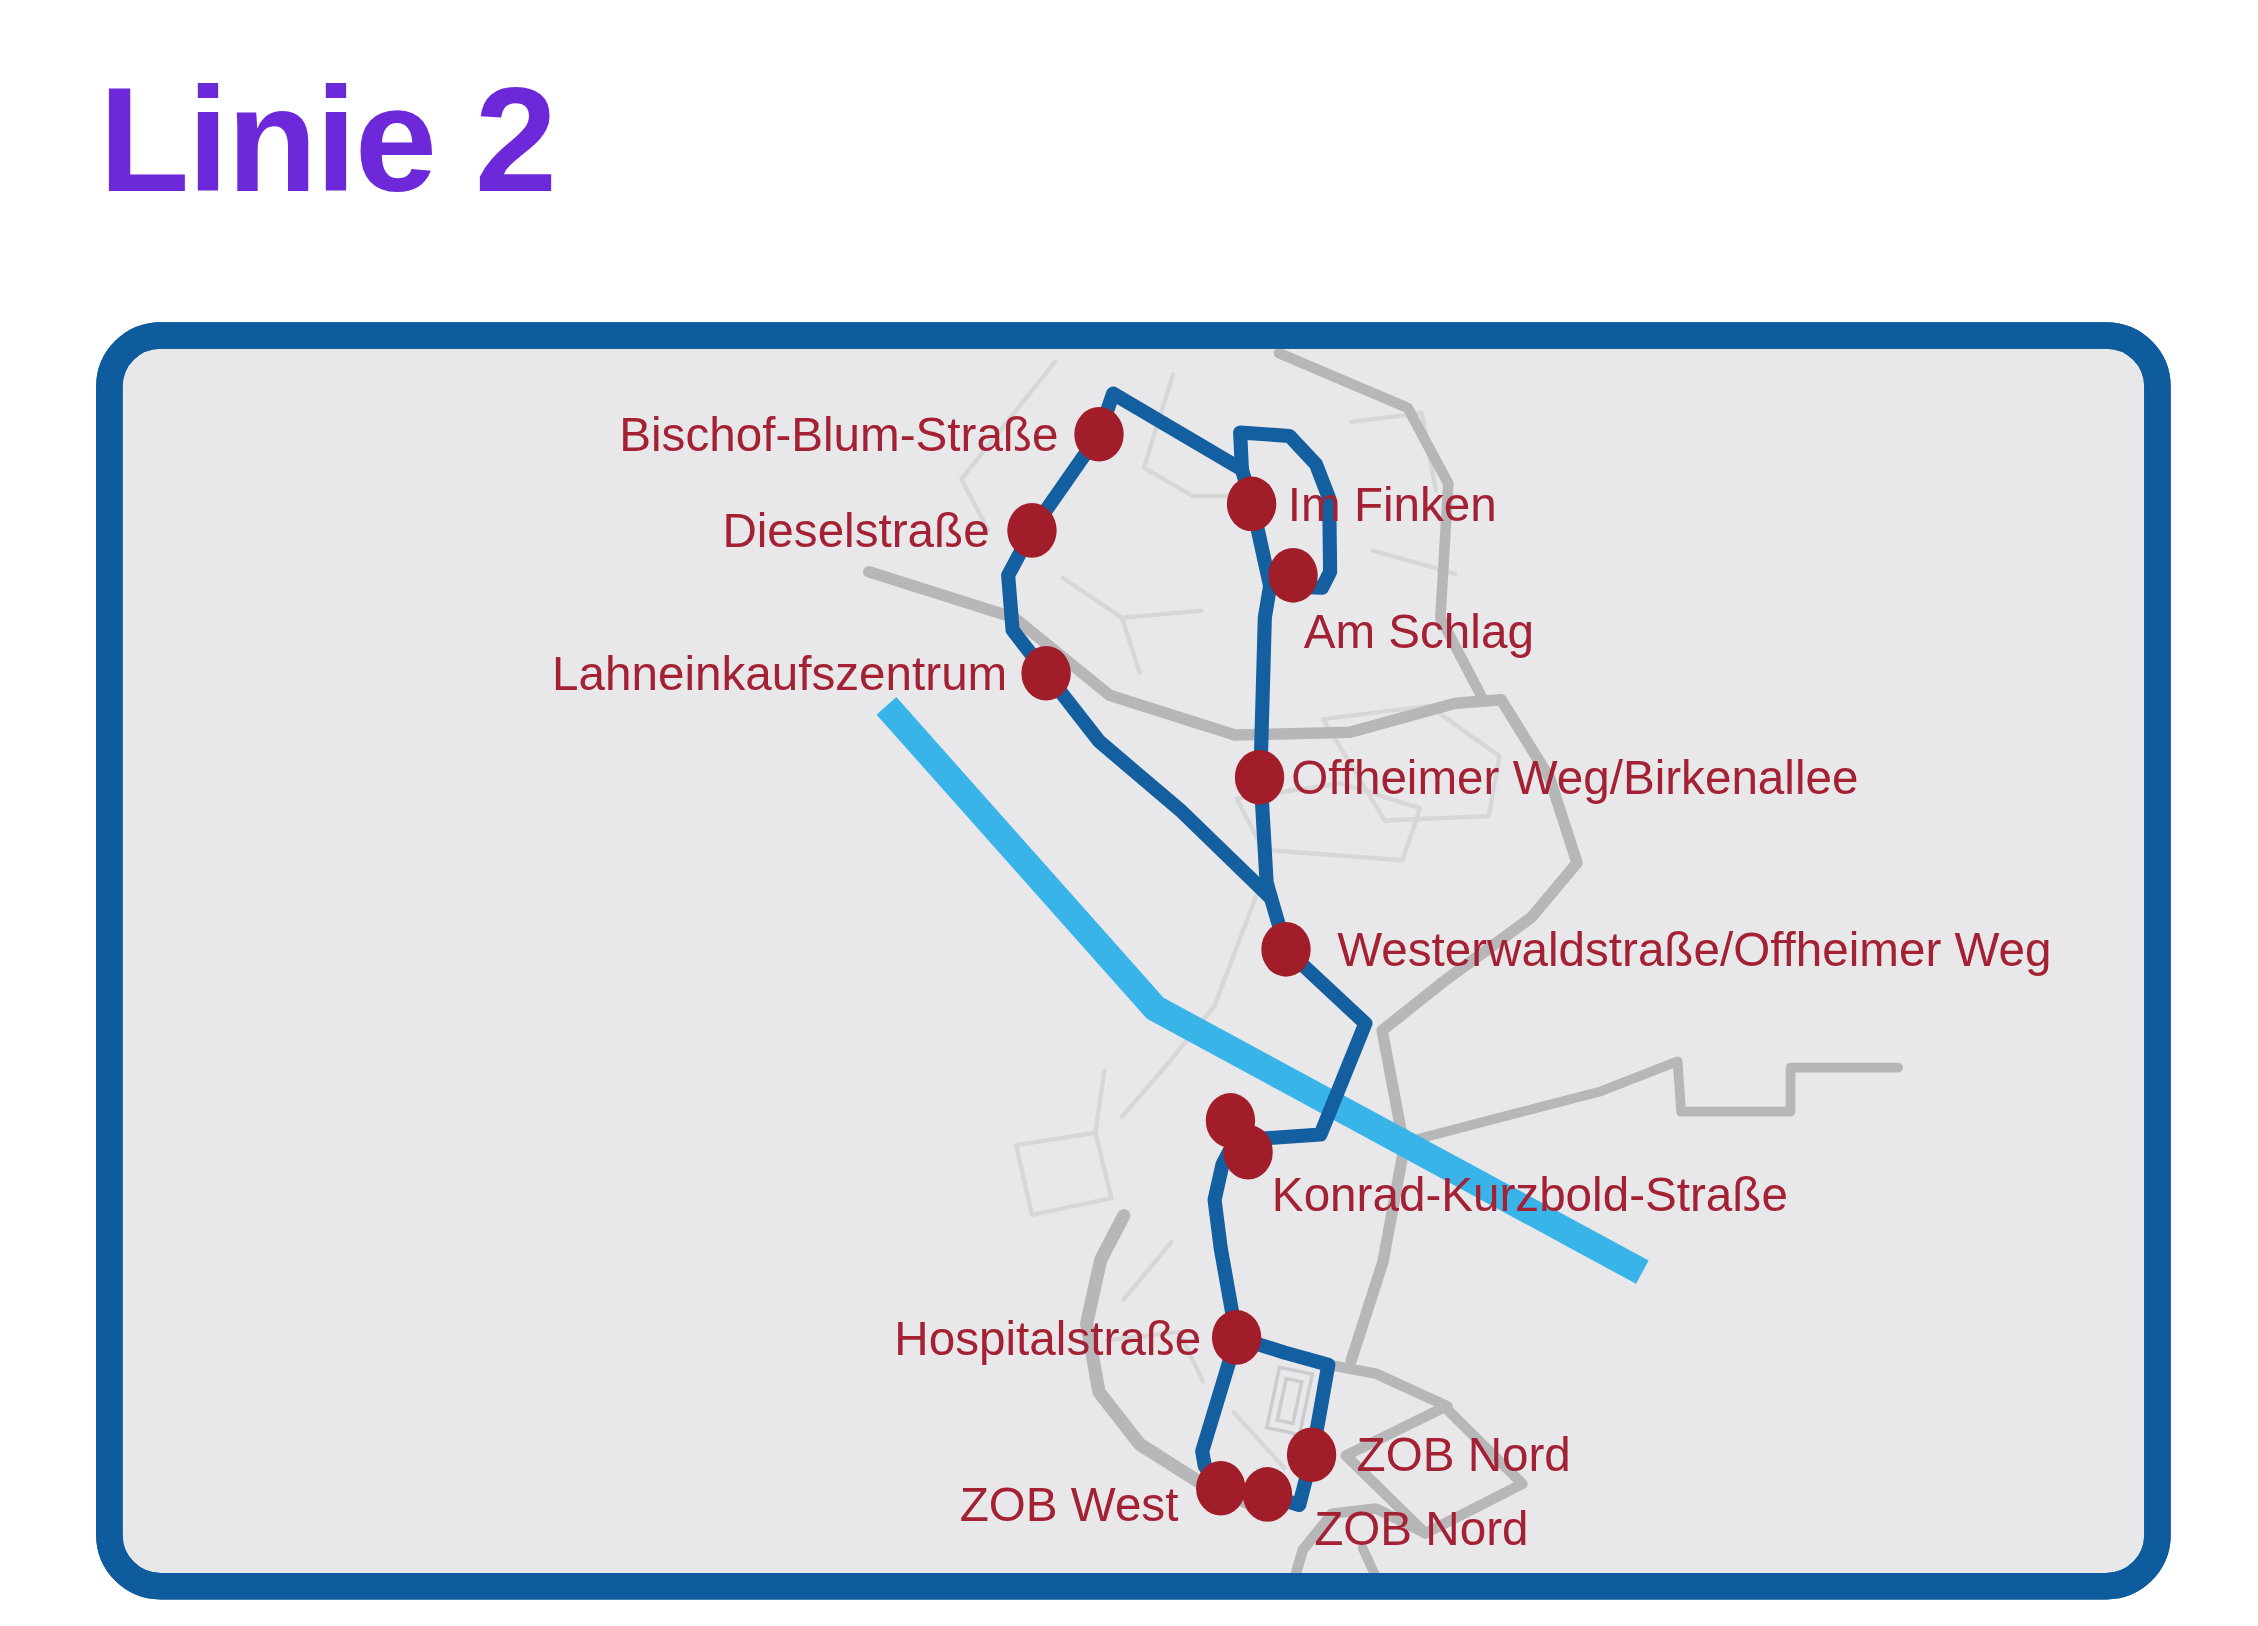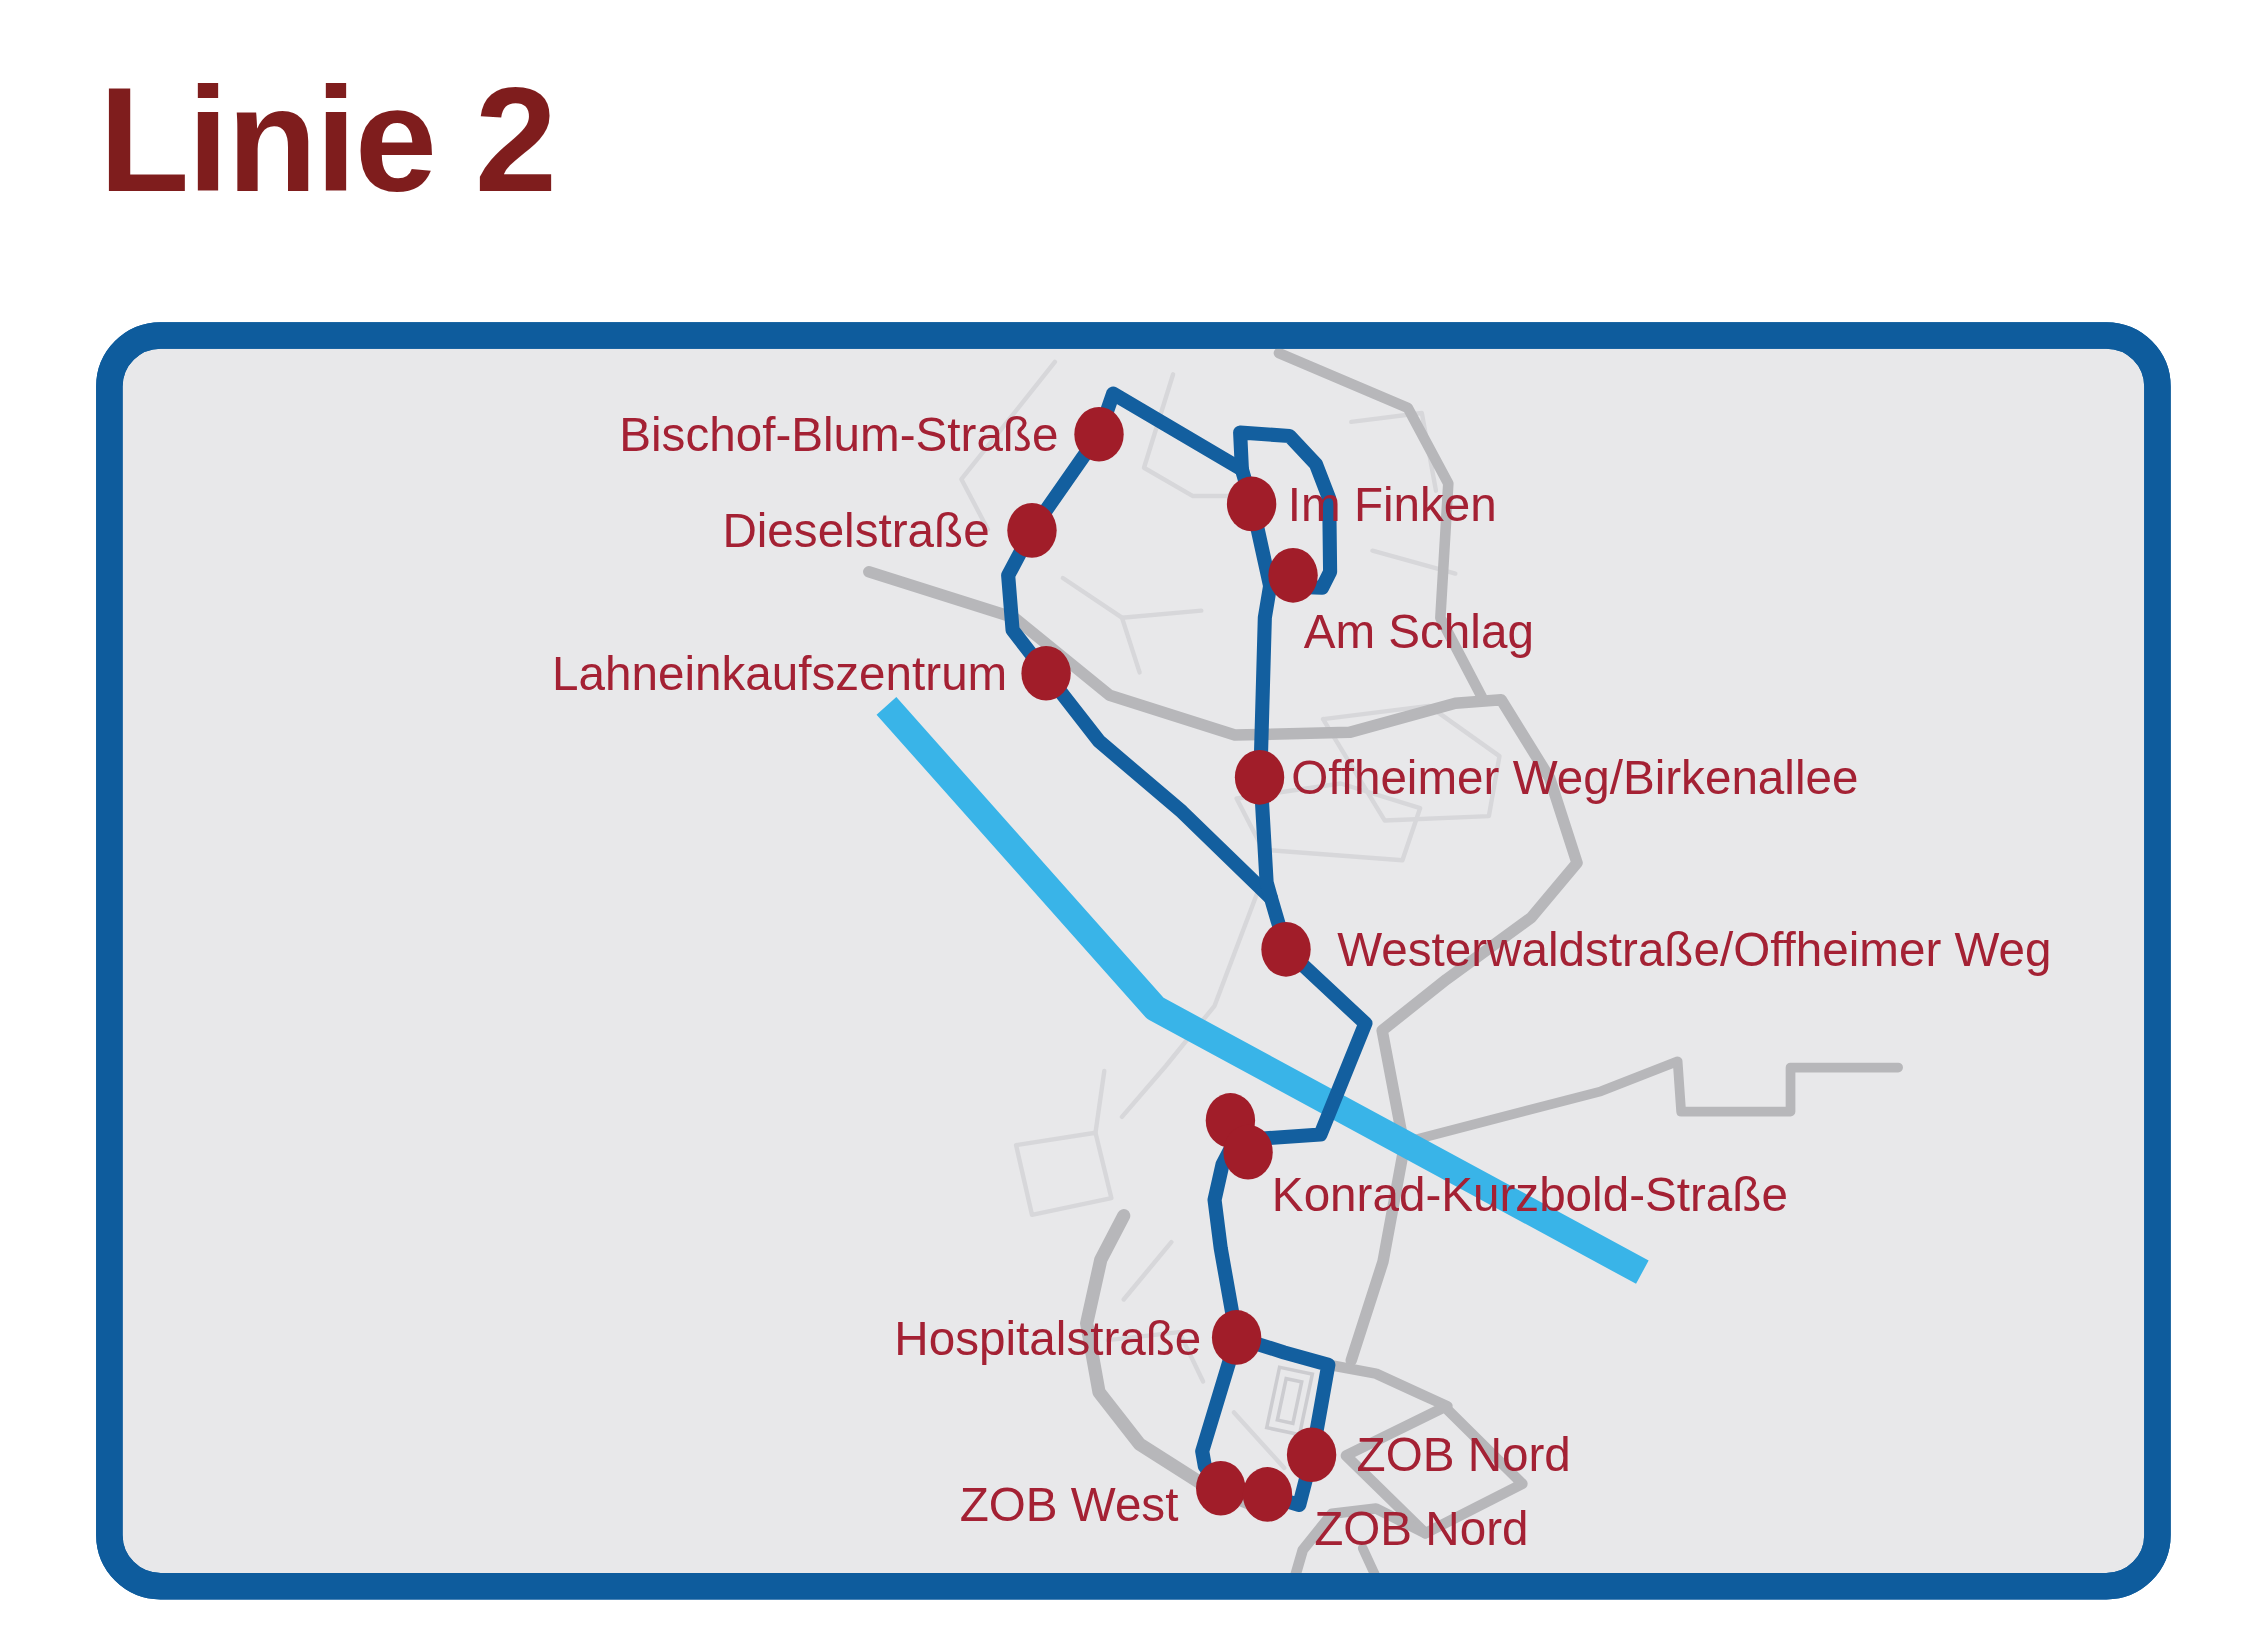--- a/index.html
+++ b/index.html
@@ -6,21 +6,21 @@
   body{width:2258px;height:1627px;position:relative;overflow:hidden;
        font-family:"Liberation Sans",sans-serif;}
   #title{position:absolute;left:99px;top:55px;margin:0;
          font-size:148px;font-weight:600;letter-spacing:-1.8px;}
   #map{position:absolute;left:0;top:0;width:2258px;height:1627px;}
   text{font-family:"Liberation Sans",sans-serif;}
 </style>
 </head>
 <body>
 
-<h1 id="title" style="color: #7f1d1d;">Linie 2</h1>
+<h1 id="title" style="color: #6d28d9;">Linie 2</h1>
 
 <svg id="map" viewBox="0 0 2560 1844" xmlns="http://www.w3.org/2000/svg">
   <defs>
     <clipPath id="panelClip">
       <rect x="139" y="395" width="2292" height="1388" rx="44"></rect>
     </clipPath>
   </defs>
   <rect id="panel-bg" x="124" y="380" width="2322" height="1418" rx="58" fill="#e8e8ea" stroke="#0e5c9d" stroke-width="30"></rect>
   <g id="map-content" clip-path="url(#panelClip)">
       <polyline points="1196,410 1090,543 1120,600" fill="none" stroke="#d7d7da" stroke-width="5" stroke-linecap="round" stroke-linejoin="round"></polyline>

